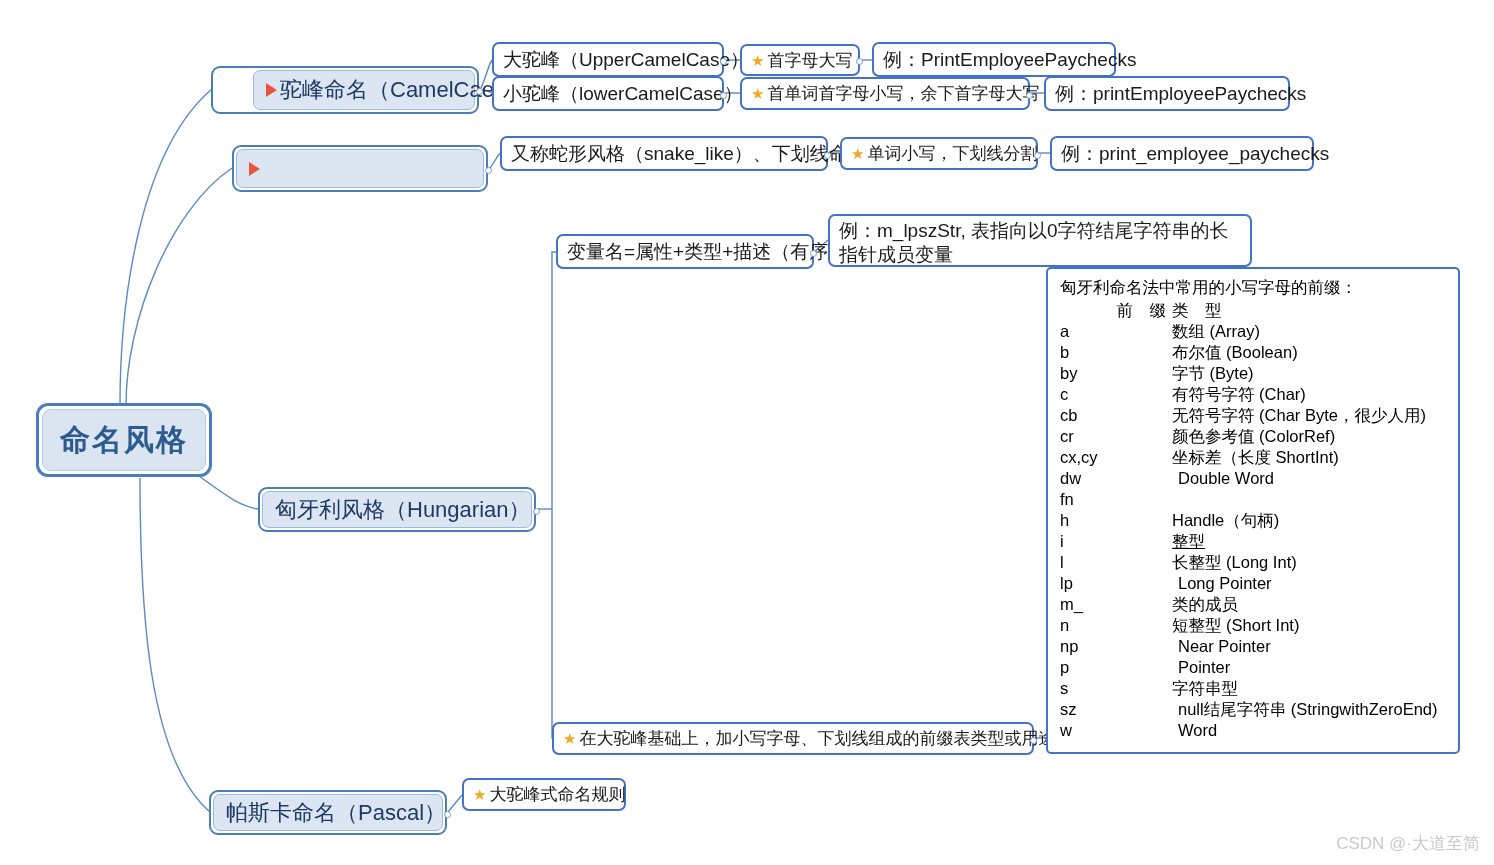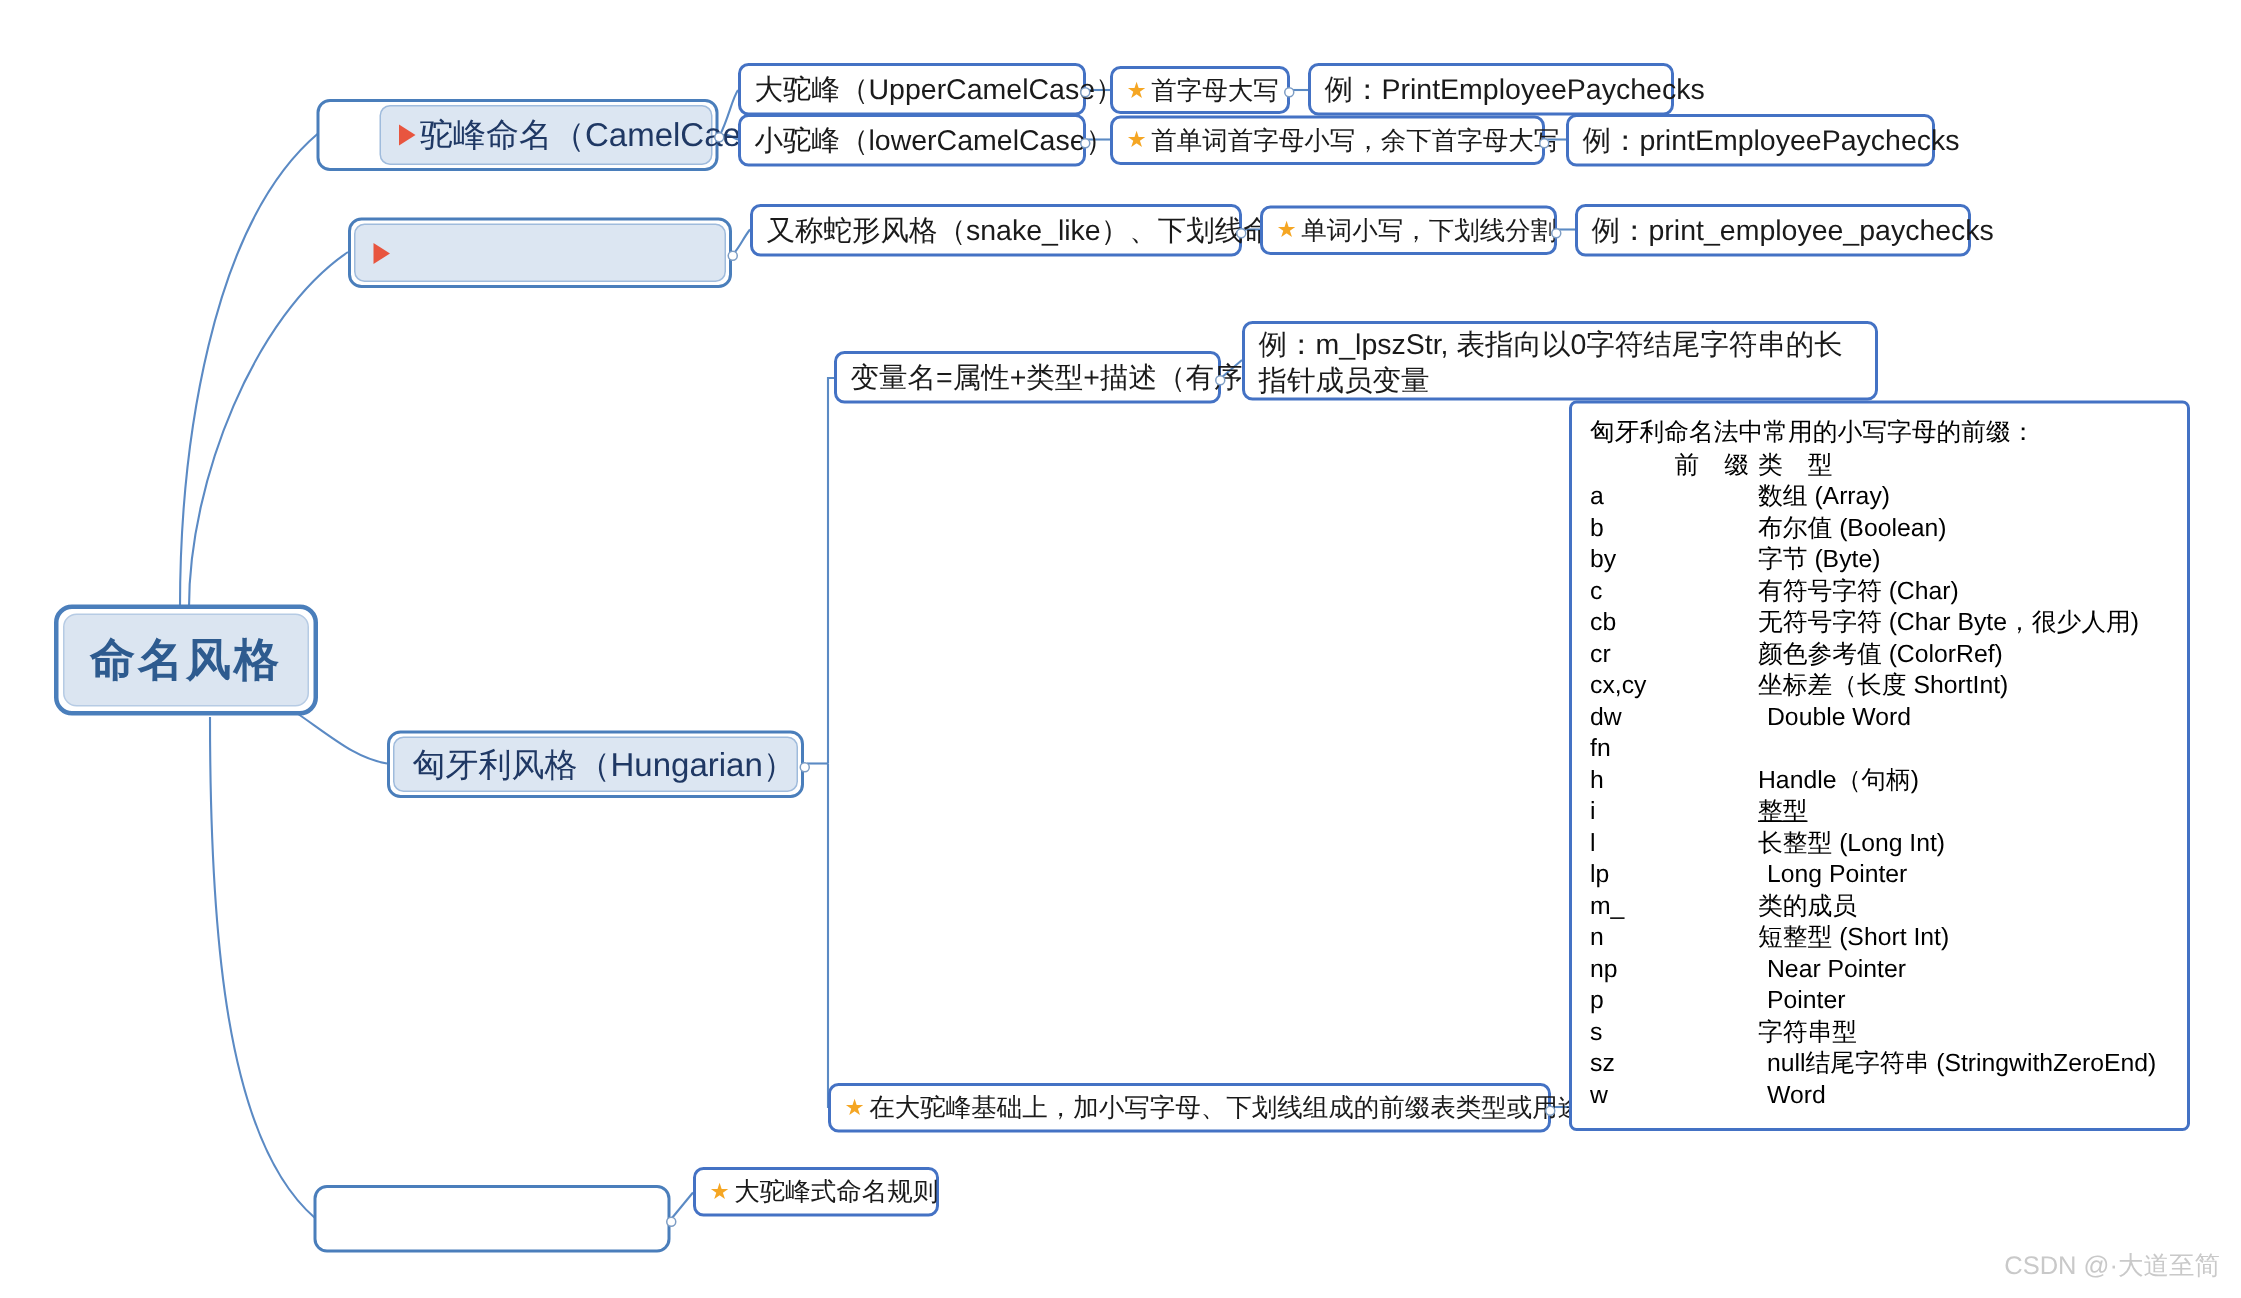--- a/index.html
+++ b/index.html
@@ -311,20 +311,23 @@
           <span class="c2 ind">null结尾字符串 (StringwithZeroEnd)</span>
         </div>
         <div class="tb-row">
           <span class="c1">w</span>
           <span class="c2 ind">Word</span>
         </div>
       </div>
   </div>
 
   <div class="node topic" style="left:209px; top:790px; width:238px; height:45px;">
+    <div class="inner">
+      <span class="txt">帕斯卡命名（Pascal）</span>
+    </div>
     <span class="knob" style="right:-6px; top:19px;"></span>
   </div>
 
   <div class="node leaf small" style="left:462px; top:778px; width:164px; height:33px;">
     <span class="star">★</span>
     <span class="txt">大驼峰式命名规则</span>
   </div>
 
   <div class="watermark">CSDN @·大道至简</div>
 

